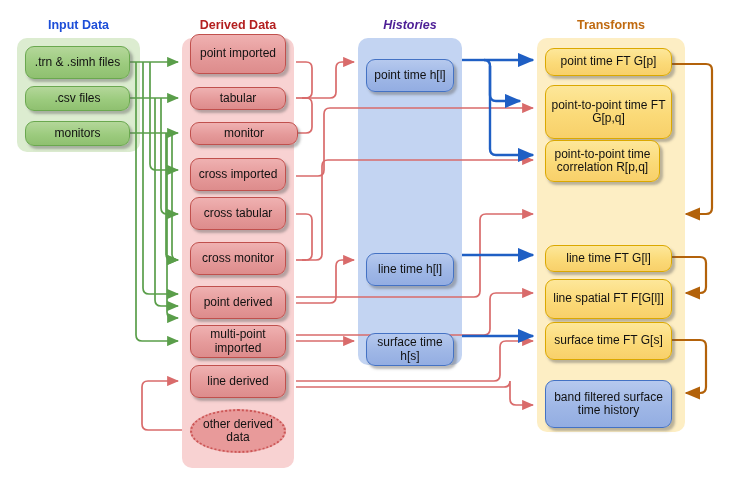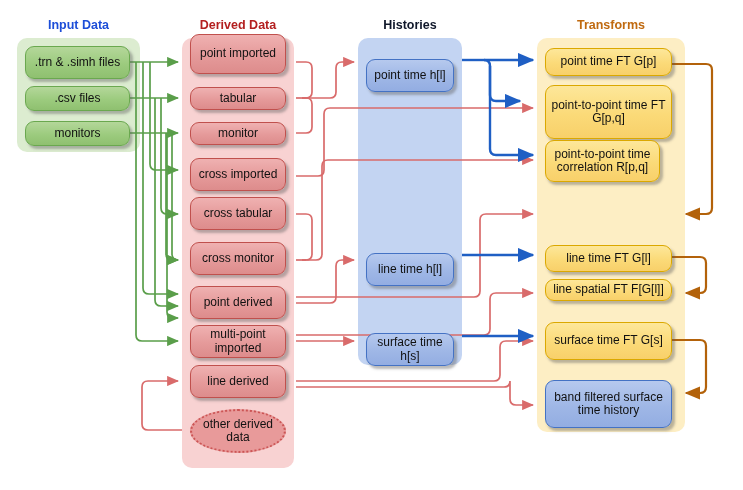--- a/index.html
+++ b/index.html
@@ -19,21 +19,21 @@
   .panel.histories{background:#c3d4f2;}
   .panel.transforms{background:#fdeec4;}
 
   .panel-title{
     position:absolute;
     font-size:12.5px;font-weight:bold;
     text-align:center;white-space:nowrap;
   }
   .panel-title.input{color:#1d4ed8;}
   .panel-title.derived{color:#b32020;}
-  .panel-title.histories{color:#0f172a;}
+  .panel-title.histories{color:#4c1d95;font-style:italic;}
   .panel-title.transforms{color:#c06a10;}
 
   
   .node{
     position:absolute;
     box-sizing:border-box;
     display:flex;align-items:center;justify-content:center;
     text-align:center;
     font-size:12px;line-height:13.5px;
     color:#111;
@@ -171,34 +171,34 @@
 
     <path class="br" d="M672,340 H700 q6,0 6,6 V387 q0,6 -6,6 H686"></path>
   </svg>
 
   <div class="node green" style="left:25px;top:46px;width:105px;height:33px;">.trn &amp; .simh files</div>
   <div class="node green" style="left:25px;top:86px;width:105px;height:25px;">.csv files</div>
   <div class="node green" style="left:25px;top:121px;width:105px;height:25px;">monitors</div>
 
   <div class="node red" style="left:190px;top:34px;width:96px;height:40px;">point imported</div>
   <div class="node red" style="left:190px;top:87px;width:96px;height:23px;">tabular</div>
-  <div class="node red" style="left:190px;top:122px;width:96px;height:23px;">monitor</div>
+  <div class="node red" style="left:190px;top:122px;width:108px;height:23px;">monitor</div>
   <div class="node red" style="left:190px;top:158px;width:96px;height:33px;">cross imported</div>
   <div class="node red" style="left:190px;top:242px;width:96px;height:33px;">cross monitor</div>
   <div class="node red" style="left:190px;top:197px;width:96px;height:33px;">cross tabular</div>
   <div class="node red" style="left:190px;top:286px;width:96px;height:33px;">point derived</div>
   <div class="node red" style="left:190px;top:325px;width:96px;height:33px;">multi-point imported</div>
   <div class="node red" style="left:190px;top:365px;width:96px;height:33px;">line derived</div>
   <div class="node red ellipse" style="left:190px;top:409px;width:96px;height:44px;">other derived data</div>
 
   <div class="node blue" style="left:366px;top:46px;width:88px;height:33px;">point time h[l]</div>
   <div class="node blue" style="left:366px;top:240px;width:88px;height:33px;">line time h[l]</div>
   <div class="node blue" style="left:366px;top:320px;width:88px;height:33px;">surface time h[s]</div>
 
   <div class="node yellow" style="left:545px;top:48px;width:127px;height:28px;">point time FT G[p]</div>
   <div class="node yellow" style="left:545px;top:85px;width:127px;height:54px;">point-to-point time FT G[p,q]</div>
   <div class="node yellow" style="left:545px;top:140px;width:115px;height:42px;">point-to-point time correlation R[p,q]</div>
   <div class="node yellow" style="left:545px;top:245px;width:127px;height:27px;">line time FT G[l]</div>
-  <div class="node yellow" style="left:545px;top:279px;width:127px;height:22px;">line spatial FT F[G[l]]</div>
+  <div class="node yellow" style="left:545px;top:279px;width:127px;height:40px;">line spatial FT F[G[l]]</div>
   <div class="node yellow" style="left:545px;top:322px;width:127px;height:38px;">surface time FT G[s]</div>
   <div class="node blue" style="left:545px;top:367px;width:127px;height:48px;">band filtered surface time history</div>
 
 </div>
 
 </body></html>

